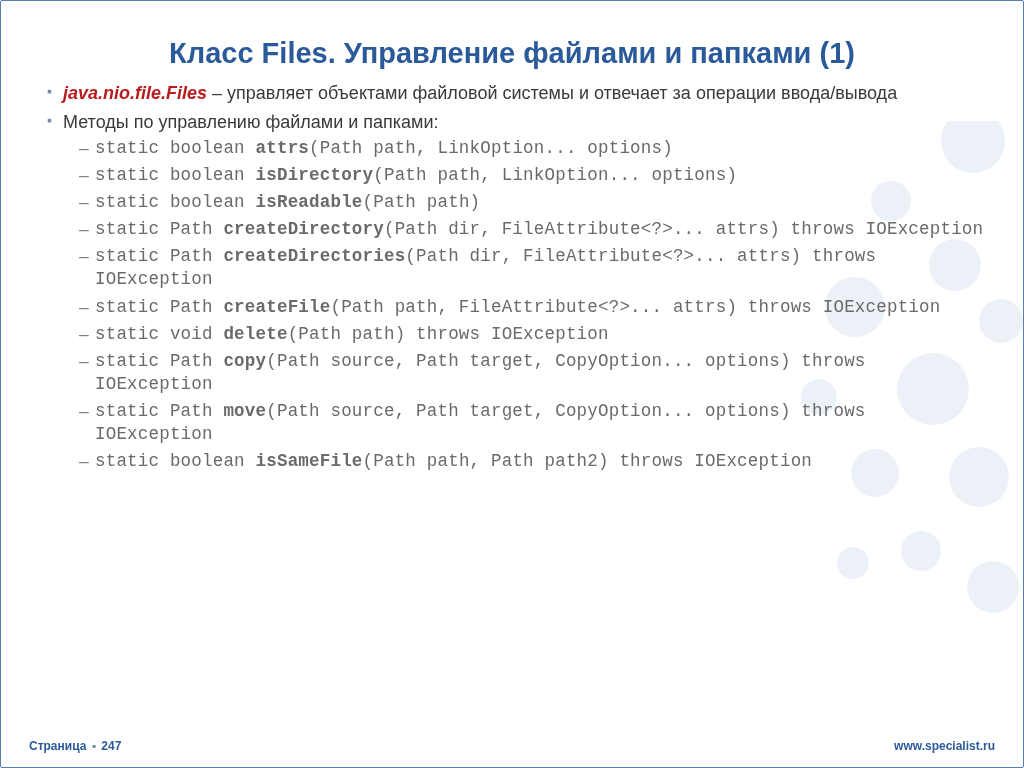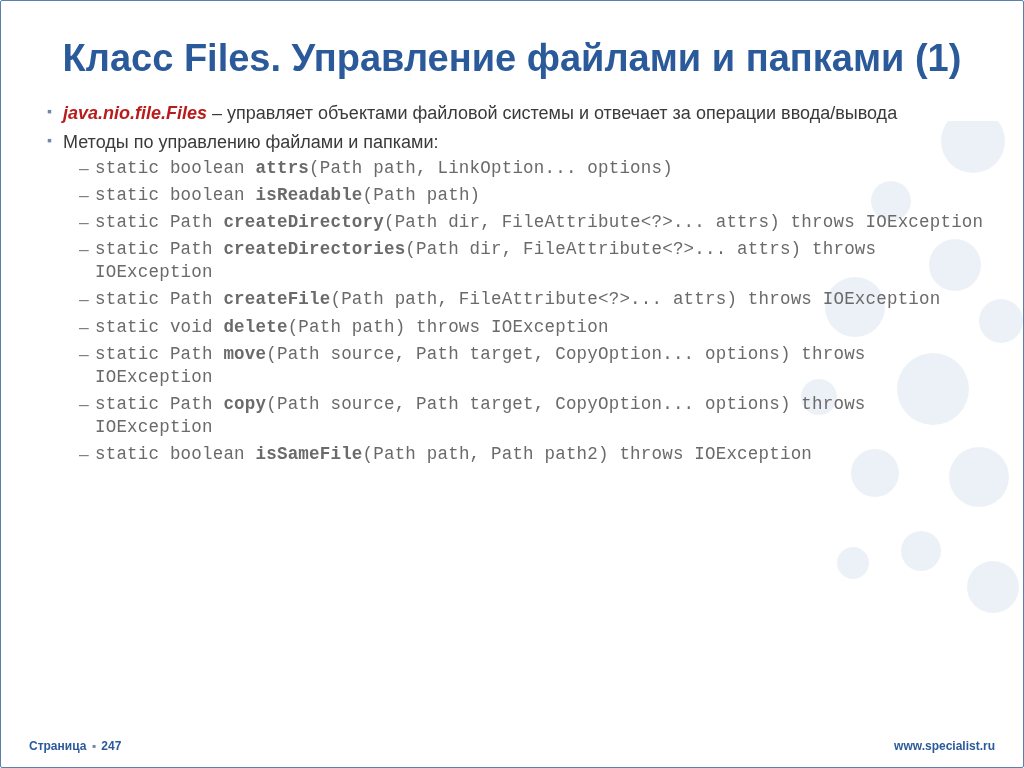--- a/index.html
+++ b/index.html
@@ -8,22 +8,22 @@
     width: 1024px; height: 768px; background: #fff; position: relative;
     border: 1px solid #5b7eb0;
     border-radius: 2px;
     padding-top: 36px;
   }
   .bg-dots {
     position: absolute; right: 0; top: 120px; width: 300px; height: 520px;
     pointer-events: none; opacity: 0.45; z-index: 0;
   }
   .title {
-    color: #2b5a9b; font-weight: 700; font-size: 38px; text-align: center;
-    margin: 0 60px 22px 60px; position: relative; z-index: 1;
+    color: #2b5a9b; font-weight: 700; font-size: 29px; text-align: center;
+    margin: 0 60px 12px 60px; position: relative; z-index: 1;
   }
   .content { margin: 0 36px 0 46px; position: relative; z-index: 1; }
   ul.level1 { list-style: none; }
   ul.level1 > li {
     position: relative; padding-left: 16px; color: #3a3a3a;
     font-size: 18px; line-height: 1.25; margin-bottom: 6px;
   }
   ul.level1 > li::before {
     content: "▪"; position: absolute; left: 0; top: 1px; color: #6f87ae;
     font-size: 14px;
@@ -73,27 +73,28 @@
 
   <div class="content">
     <ul class="level1">
       <li>
         <span class="b-em">java.nio.file.Files</span><span> – управляет объектами файловой системы и отвечает за операции ввода/вывода</span>
       </li>
       <li>
         <span>Методы по управлению файлами и папками:</span>
         <ul class="level2" id="methods-list">
             <li><span>static boolean </span><span class="m-bold">attrs</span><span>(Path path, LinkOption... options)</span></li>
+            <li><span>static boolean </span><span class="m-bold">isDirectory</span><span>(Path path, LinkOption... options)</span></li>
             <li><span>static boolean </span><span class="m-bold">isReadable</span><span>(Path path)</span></li>
             <li><span>static Path </span><span class="m-bold">createDirectory</span><span>(Path dir, FileAttribute&lt;?&gt;... attrs) throws IOException</span></li>
             <li><span>static Path </span><span class="m-bold">createDirectories</span><span>(Path dir, FileAttribute&lt;?&gt;... attrs) throws IOException</span></li>
             <li><span>static Path </span><span class="m-bold">createFile</span><span>(Path path, FileAttribute&lt;?&gt;... attrs) throws IOException</span></li>
             <li><span>static void </span><span class="m-bold">delete</span><span>(Path path) throws IOException</span></li>
+            <li><span>static Path </span><span class="m-bold">copy</span><span>(Path source, Path target, CopyOption... options) throws IOException</span></li>
             <li><span>static Path </span><span class="m-bold">move</span><span>(Path source, Path target, CopyOption... options) throws IOException</span></li>
-            <li><span>static Path </span><span class="m-bold">copy</span><span>(Path source, Path target, CopyOption... options) throws IOException</span></li>
             <li><span>static boolean </span><span class="m-bold">isSameFile</span><span>(Path path, Path path2) throws IOException</span></li>
           </ul>
       </li>
     </ul>
   </div>
 
   <div class="footer">
     <div>
       <span>Страница</span>
       <span class="sep">▪</span>

